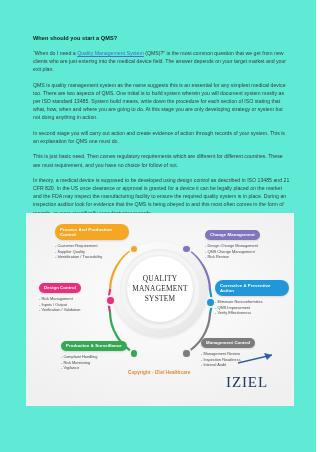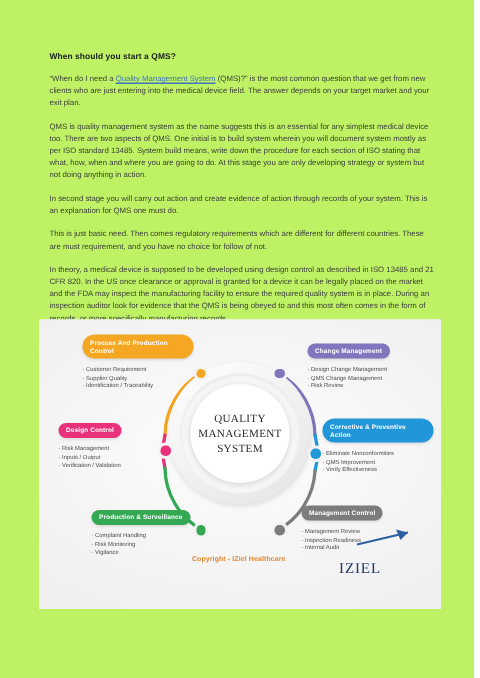--- a/index.html
+++ b/index.html
@@ -11,21 +11,21 @@
     width: 320px;
     height: 452px;
     overflow: hidden;
     font-family: "Liberation Sans", sans-serif;
     color: #333333;
   }
   .page {
     position: relative;
     width: 316px;
     height: 452px;
-    background: #bef264;
+    background: #5eead4;
   }
 
   
   .article {
     position: absolute;
     left: 33px;
     top: 34px;
     width: 258px;
   }
   .article h1 {
@@ -187,21 +187,21 @@
     left: 196px;
     top: 145px;
     width: 56px;
     height: 30px;
   }
   .brand-word {
     position: absolute;
     left: 4px;
     top: 16px;
     font-family: "Liberation Serif", serif;
-    font-size: 10px;
+    font-size: 15px;
     letter-spacing: 0.06em;
     color: #1f3864;
   }
 </style>
 </head>
 <body>
 
 <div class="page">
 
   <div class="article">

